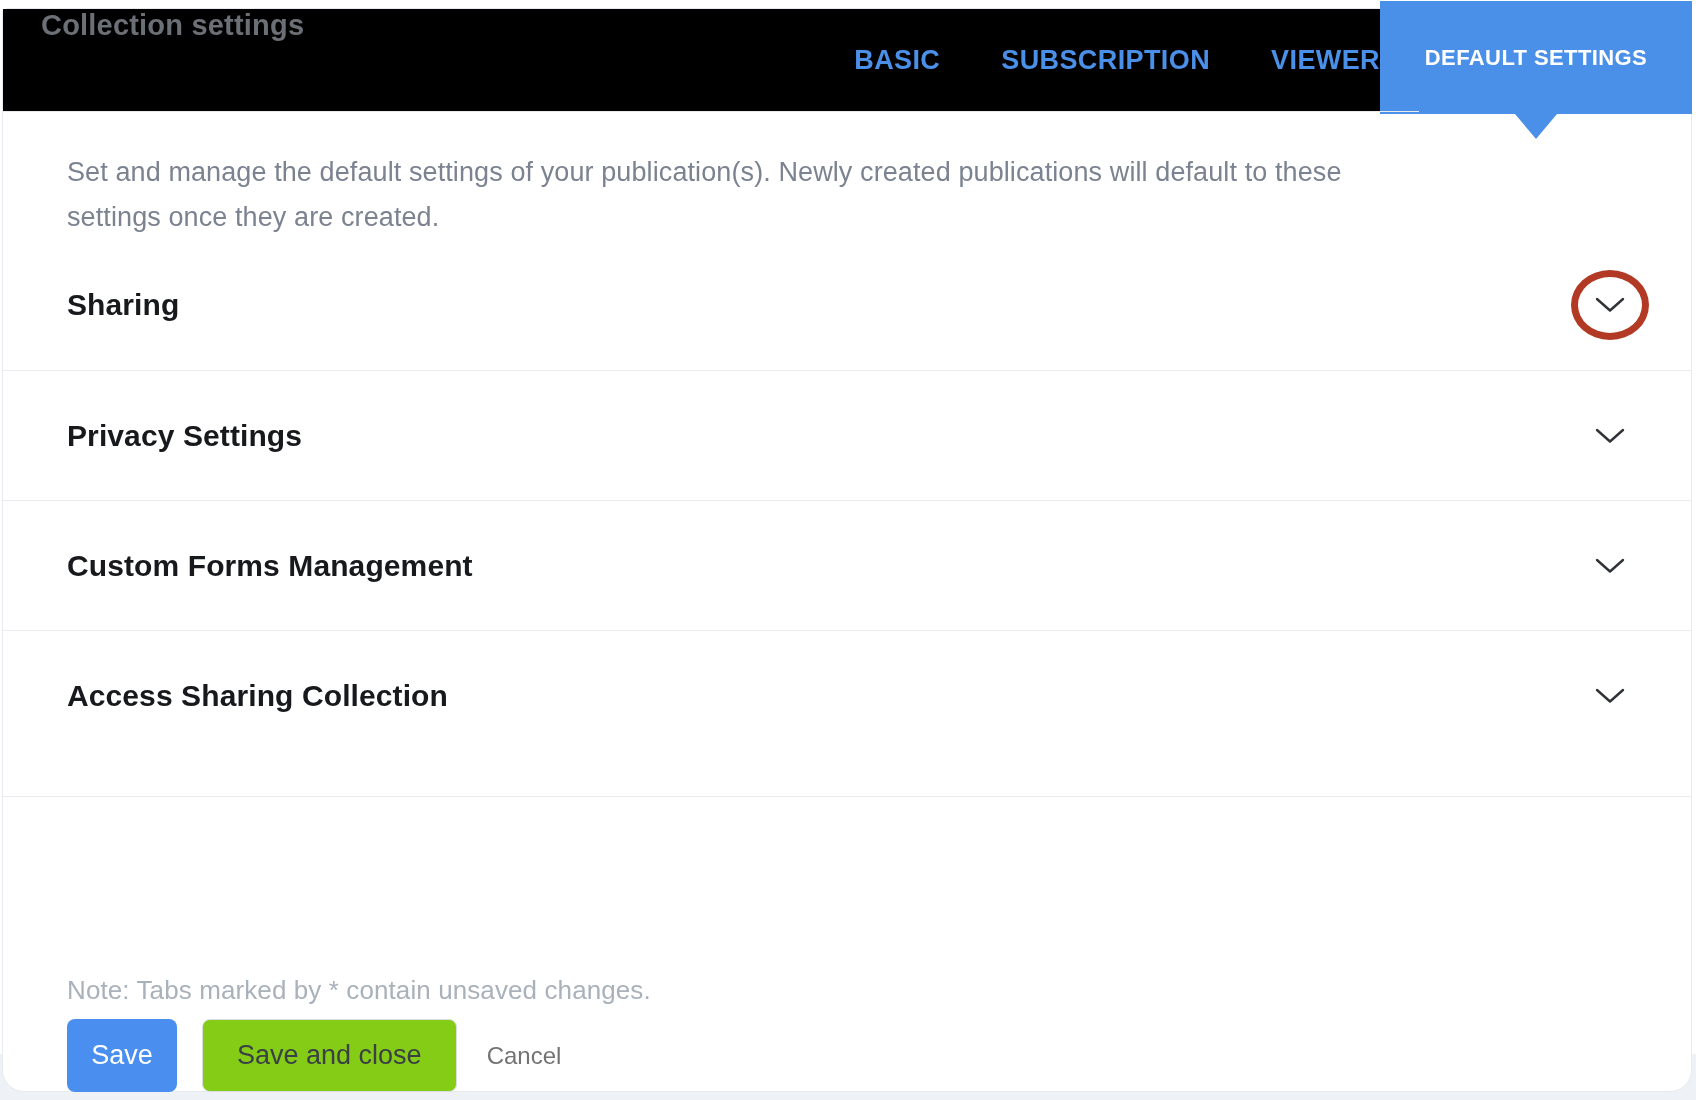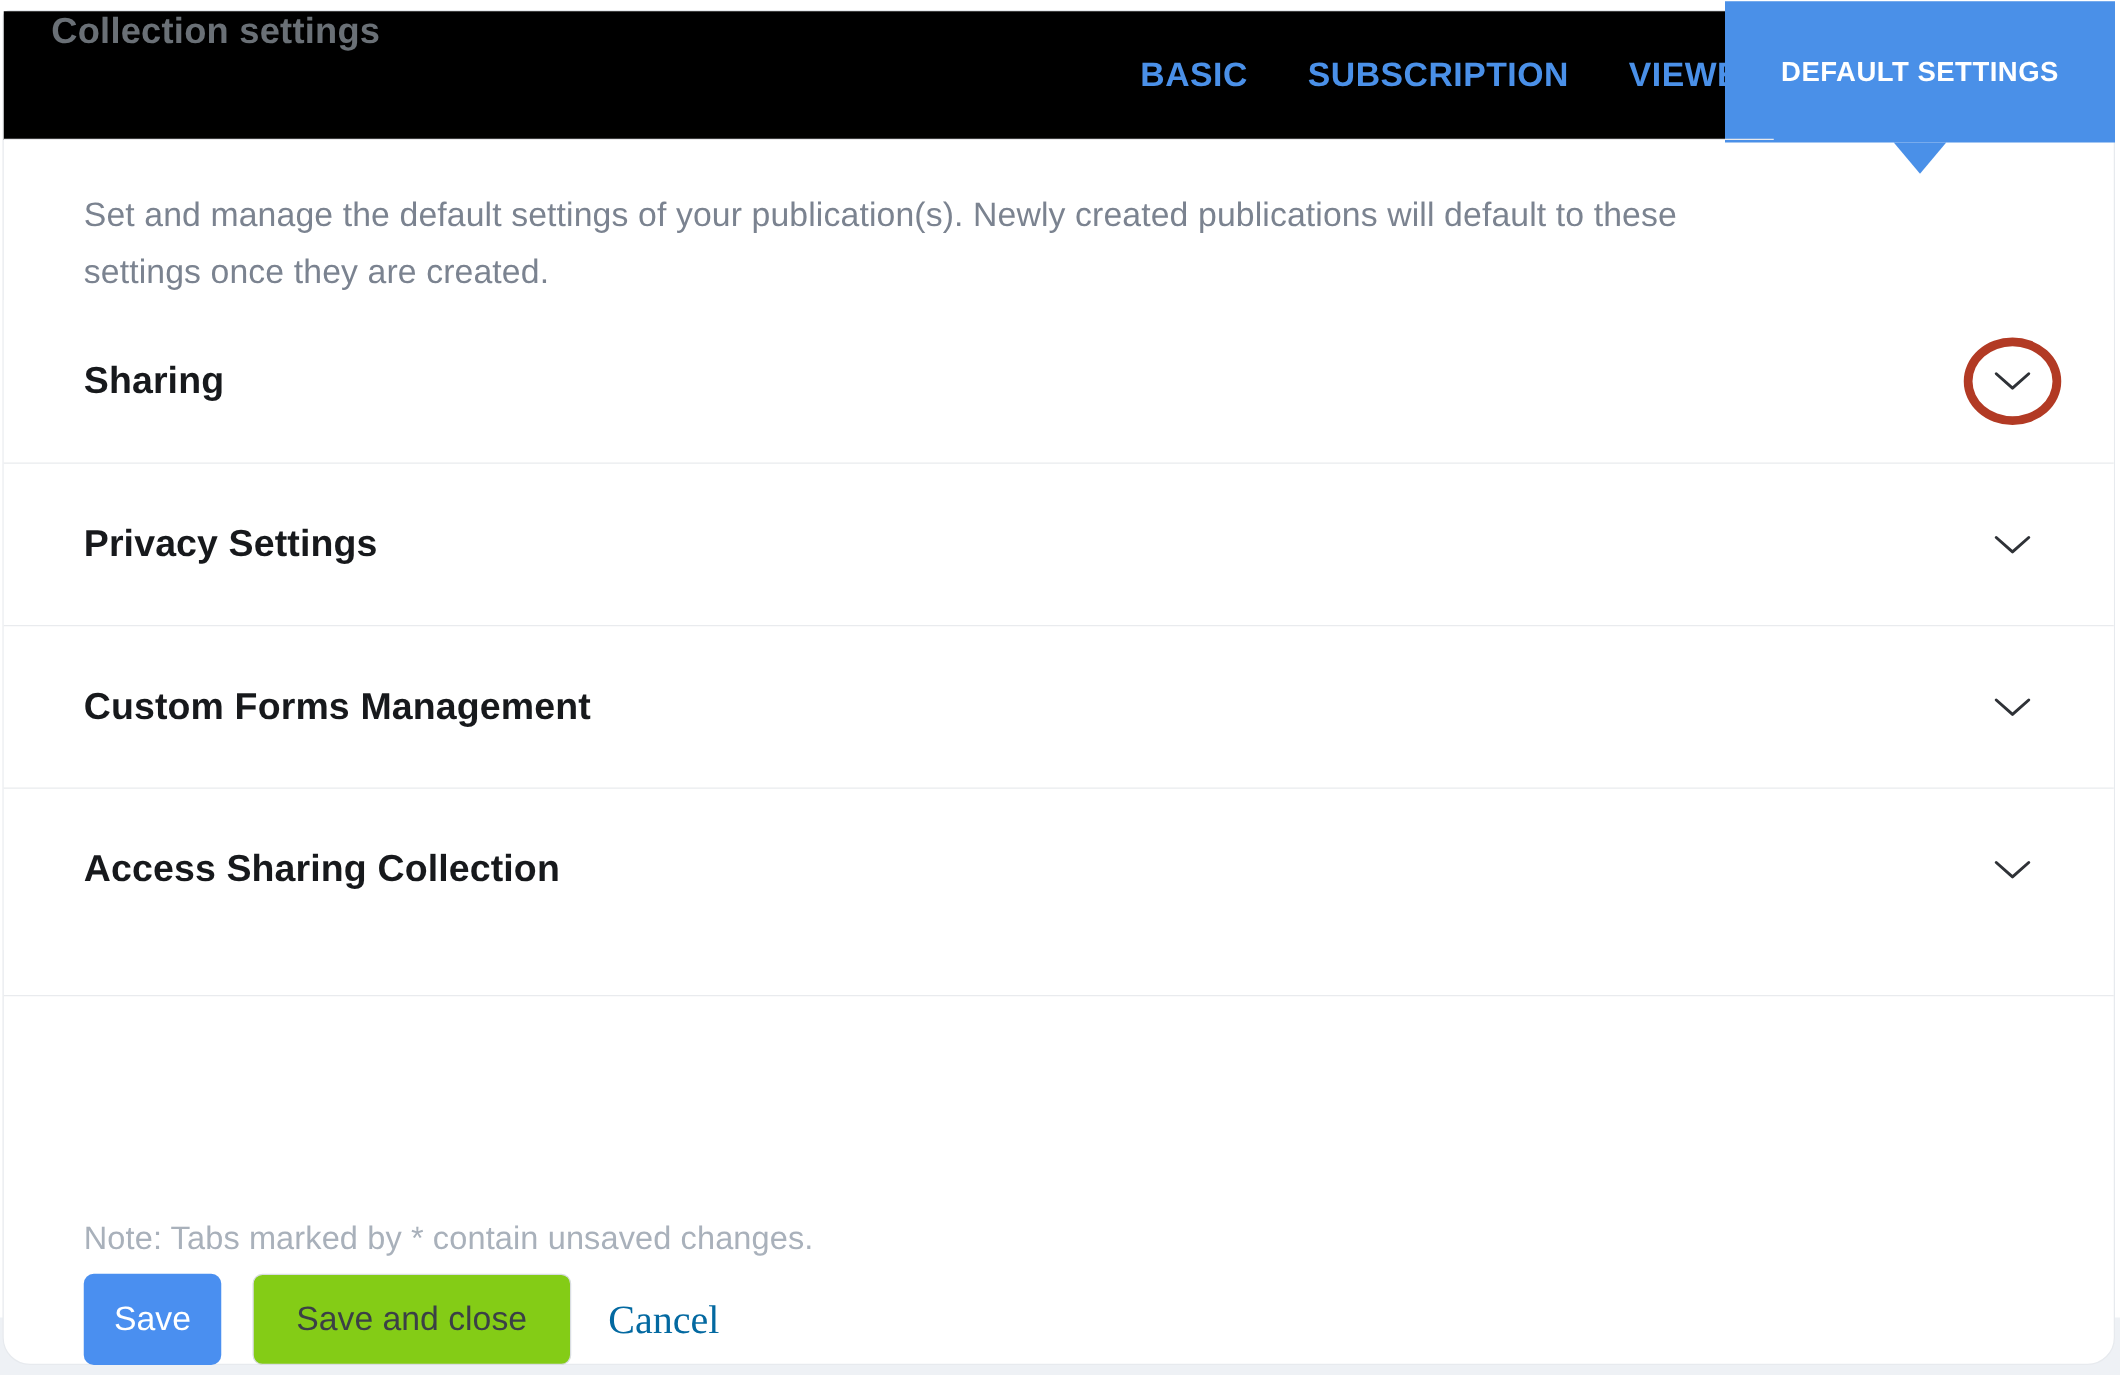--- a/index.html
+++ b/index.html
@@ -49,26 +49,26 @@
     background: #e9e9ec;
   }
   .modal-title {
     font-size: 29px;
     font-weight: 600;
     color: #6a7076;
     letter-spacing: 0.2px;
   }
   .tabs-row {
     position: absolute;
-    right: 279px;
+    right: 311px;
     top: 0;
     height: 103px;
     display: flex;
     align-items: center;
-    gap: 48px;
+    gap: 61px;
   }
   .tab {
     font-size: 27px;
     font-weight: 700;
     color: #4a90e8;
     letter-spacing: 0.4px;
     cursor: pointer;
     white-space: nowrap;
   }
   .tab-active {
@@ -195,25 +195,24 @@
   .btn-save-close {
     background: #84cc16;
     color: #3b4046;
     border: 1px solid #d9dde2;
     padding: 0 34px;
     margin-right: 30px;
   }
   .btn-cancel {
     background: transparent;
     border: none;
-    color: #0369a1;
-    font-size: 32px;
+    color: #737373;
+    font-size: 24px;
     height: 73px;
     padding: 0;
-    font-family: Liberation Serif, serif;
   }
 </style>
 </head>
 <body>
 
 <div class="page">
   <div class="bg-strip"></div>
 
   <div class="modal">
 

